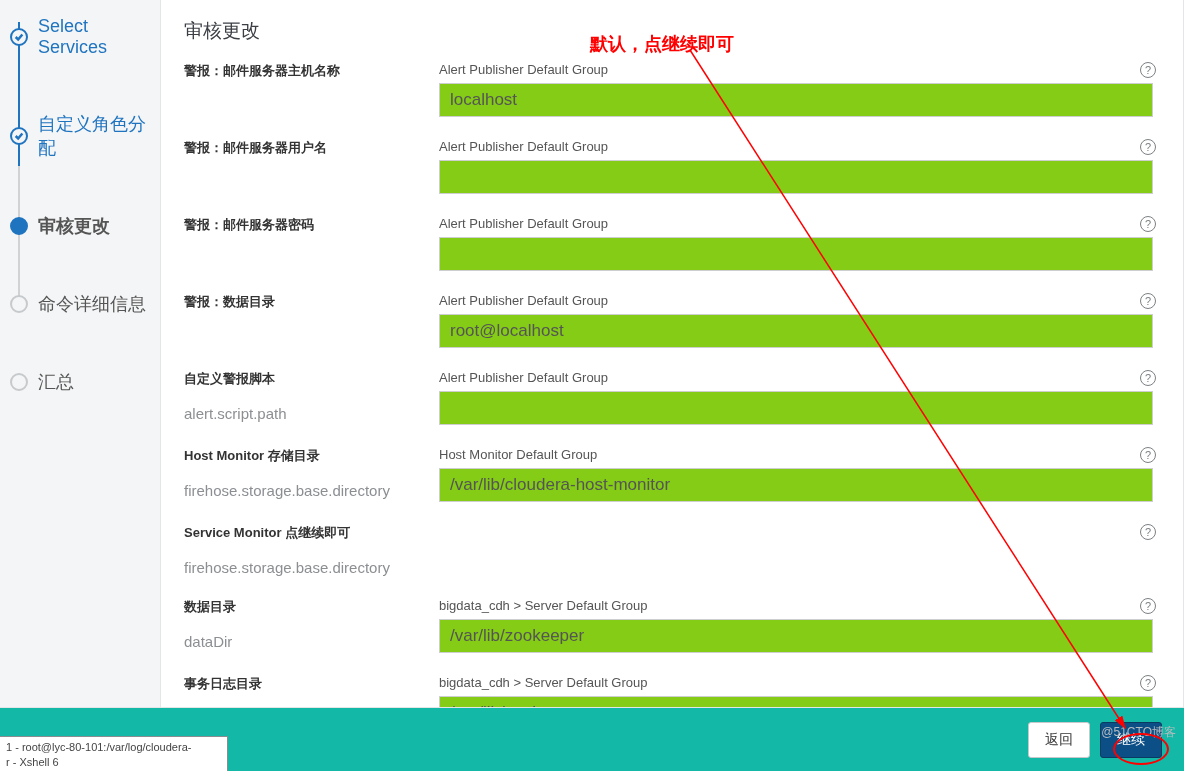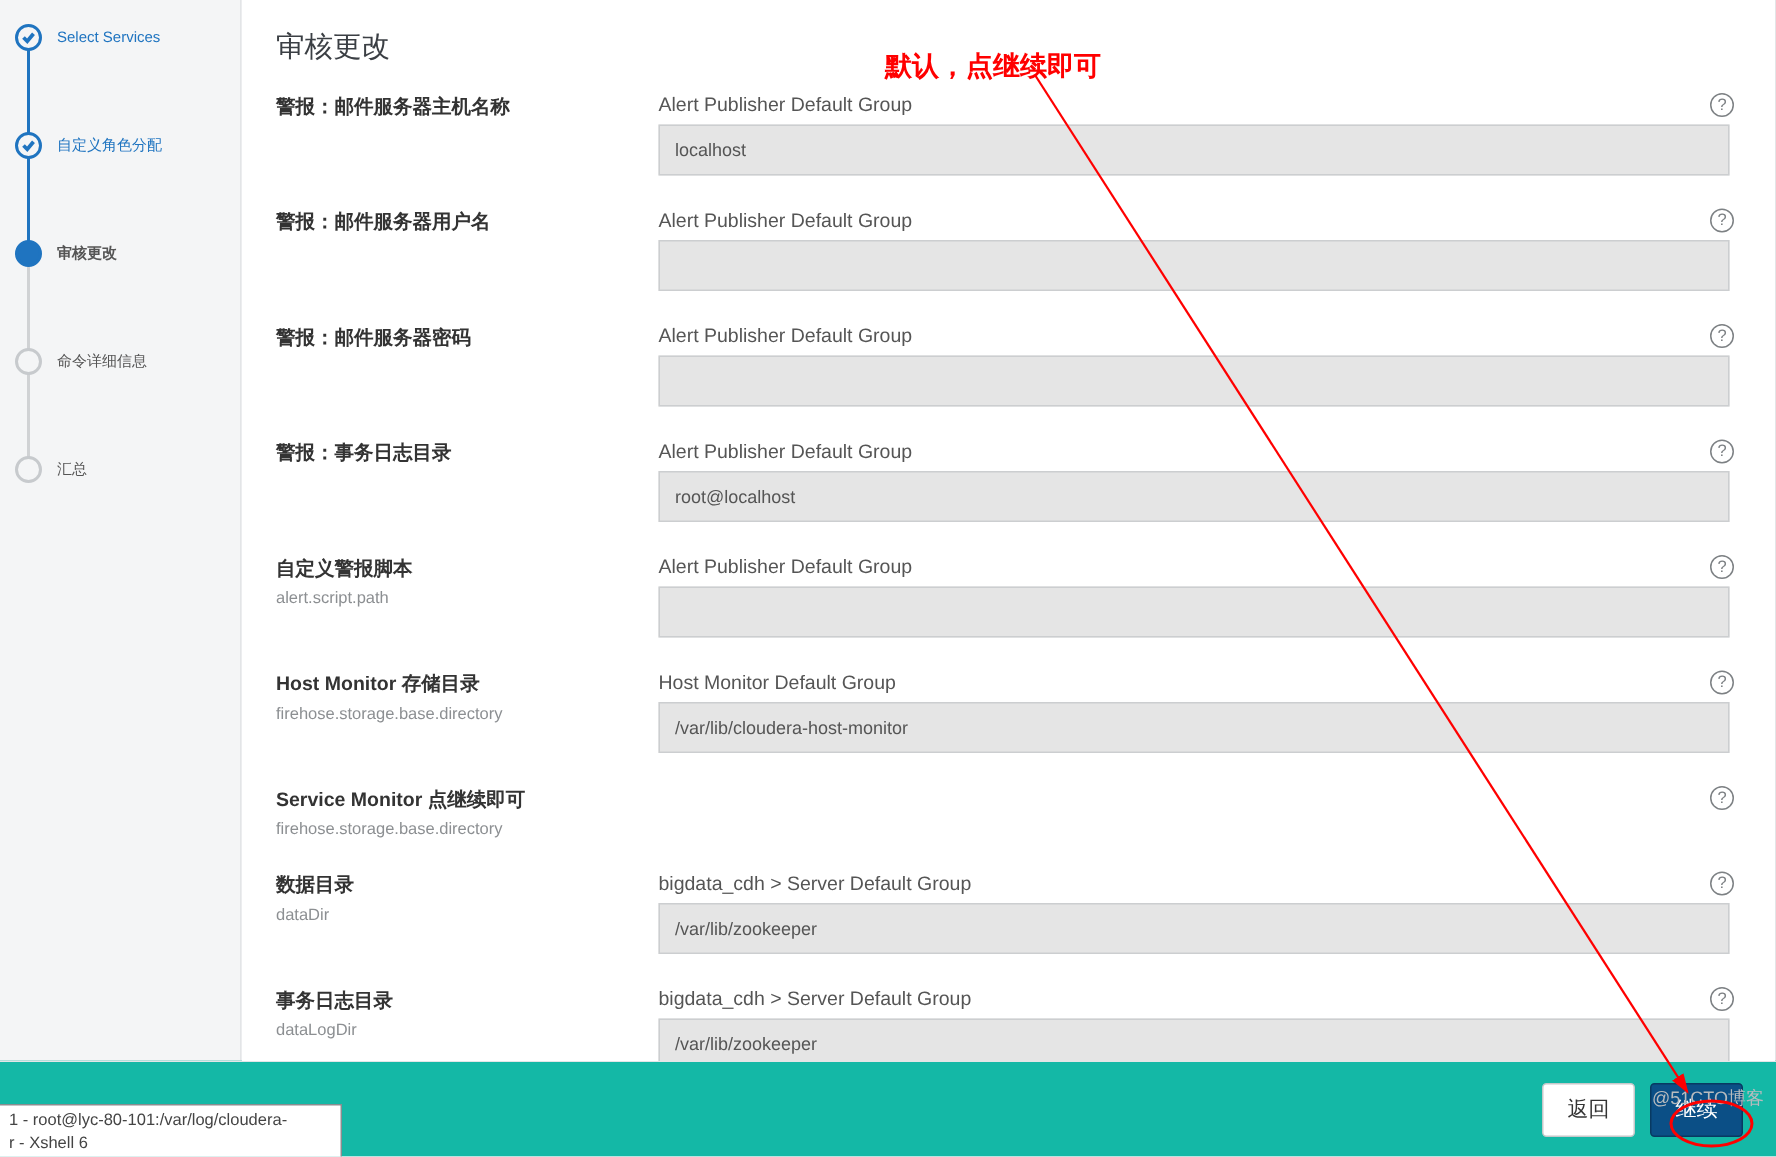--- a/index.html
+++ b/index.html
@@ -46,21 +46,21 @@
     border-radius: 50%;
     display: flex; align-items: center; justify-content: center;
     margin-right: 10px;
     background: #f4f5f6;
     flex-shrink: 0;
   }
   .step-icon.check { border: 2px solid #1f74c0; }
   .step-icon.check svg { width: 10px; height: 10px; stroke: #1f74c0; stroke-width: 3; fill:none;}
   .step-icon.current { background: #1f74c0; border: 2px solid #1f74c0;}
   .step-icon.pending { border: 2px solid #c7cacd; }
-  .step-label { font-size: 10px; color: #555;}
+  .step-label { font-size: 18px; color: #555;}
   .step-label.link { color: #1f74c0; }
   
   .main {
     flex: 1;
     background: #fff;
     border-left: 1px solid #e3e5e7;
     border-right: 1px solid #e3e5e7;
     padding: 18px 30px 0 23px;
     overflow-y: auto;
   }
@@ -75,30 +75,30 @@
     align-items: flex-start;
     margin-bottom: 22px;
     position: relative;
   }
   .label-col {
     width: 255px;
     padding-right: 15px;
     padding-top: 0;
   }
   .label-title { font-size: 13px; color: #333; font-weight: 700; line-height: 1.4;}
-  .label-sub { font-size: 11px; color: #8c8f92; margin-top: 5px; }
+  .label-sub { font-size: 15px; color: #8c8f92; margin-top: 17px; }
   .field-col { flex: 1; }
   .group-label { font-size: 13px; color: #555; margin-bottom: 6px;}
   .text-input {
     width: 100%;
     height: 34px;
     border: 1px solid #ccced0;
-    background: #e5e5e5;
+    background: #84cc16;
     padding: 0 10px;
-    font-size: 12px;
+    font-size: 17px;
     color: #555;
   }
   .help-icon {
     position: absolute;
     right: -3px;
     top: 0;
     width: 16px; height: 16px;
     border: 1.5px solid #7d8184;
     border-radius: 50%;
     display: flex; align-items:center; justify-content:center;
@@ -242,21 +242,21 @@
         </div>
         <div class="form-row">
           <div class="label-col">
             <div class="label-title">警报：邮件服务器密码</div>
           </div>
           <div class="field-col"><div class="group-label">Alert Publisher Default Group</div><input class="text-input" style=""></div>
           <div class="help-icon">?</div>
         </div>
         <div class="form-row">
           <div class="label-col">
-            <div class="label-title">警报：事务日志目录</div>
+            <div class="label-title">警报：数据目录</div>
           </div>
           <div class="field-col"><div class="group-label">Alert Publisher Default Group</div><input class="text-input" value="root@localhost" style=""></div>
           <div class="help-icon">?</div>
         </div>
         <div class="form-row">
           <div class="label-col">
             <div class="label-title">自定义警报脚本</div>
             <div class="label-sub">alert.script.path</div>
           </div>
           <div class="field-col"><div class="group-label">Alert Publisher Default Group</div><input class="text-input" style=""></div>

